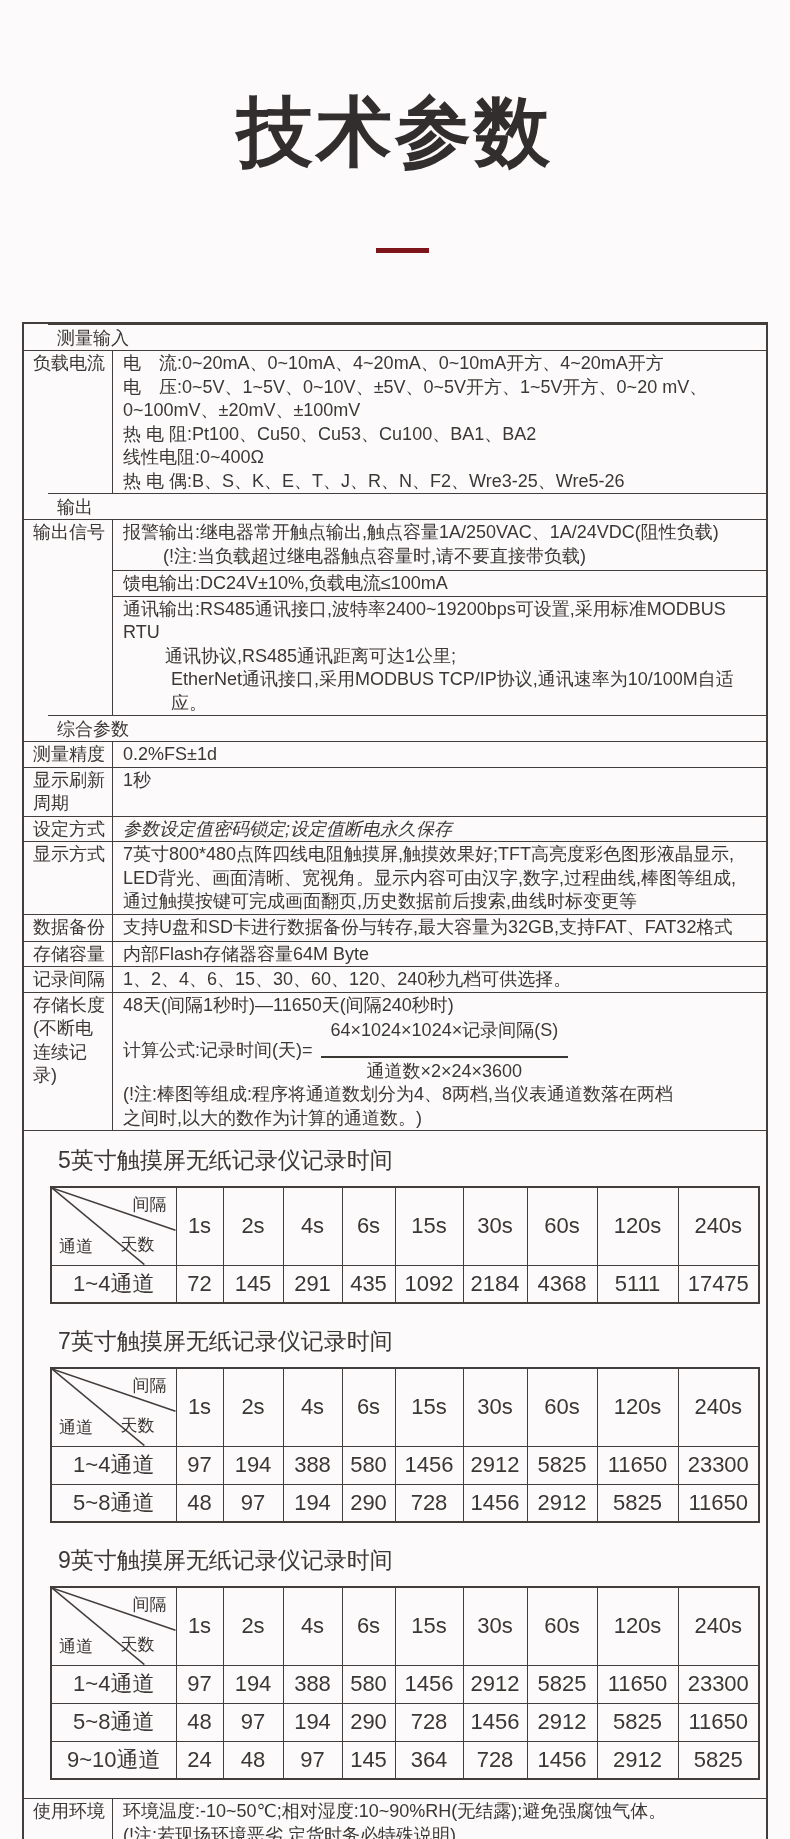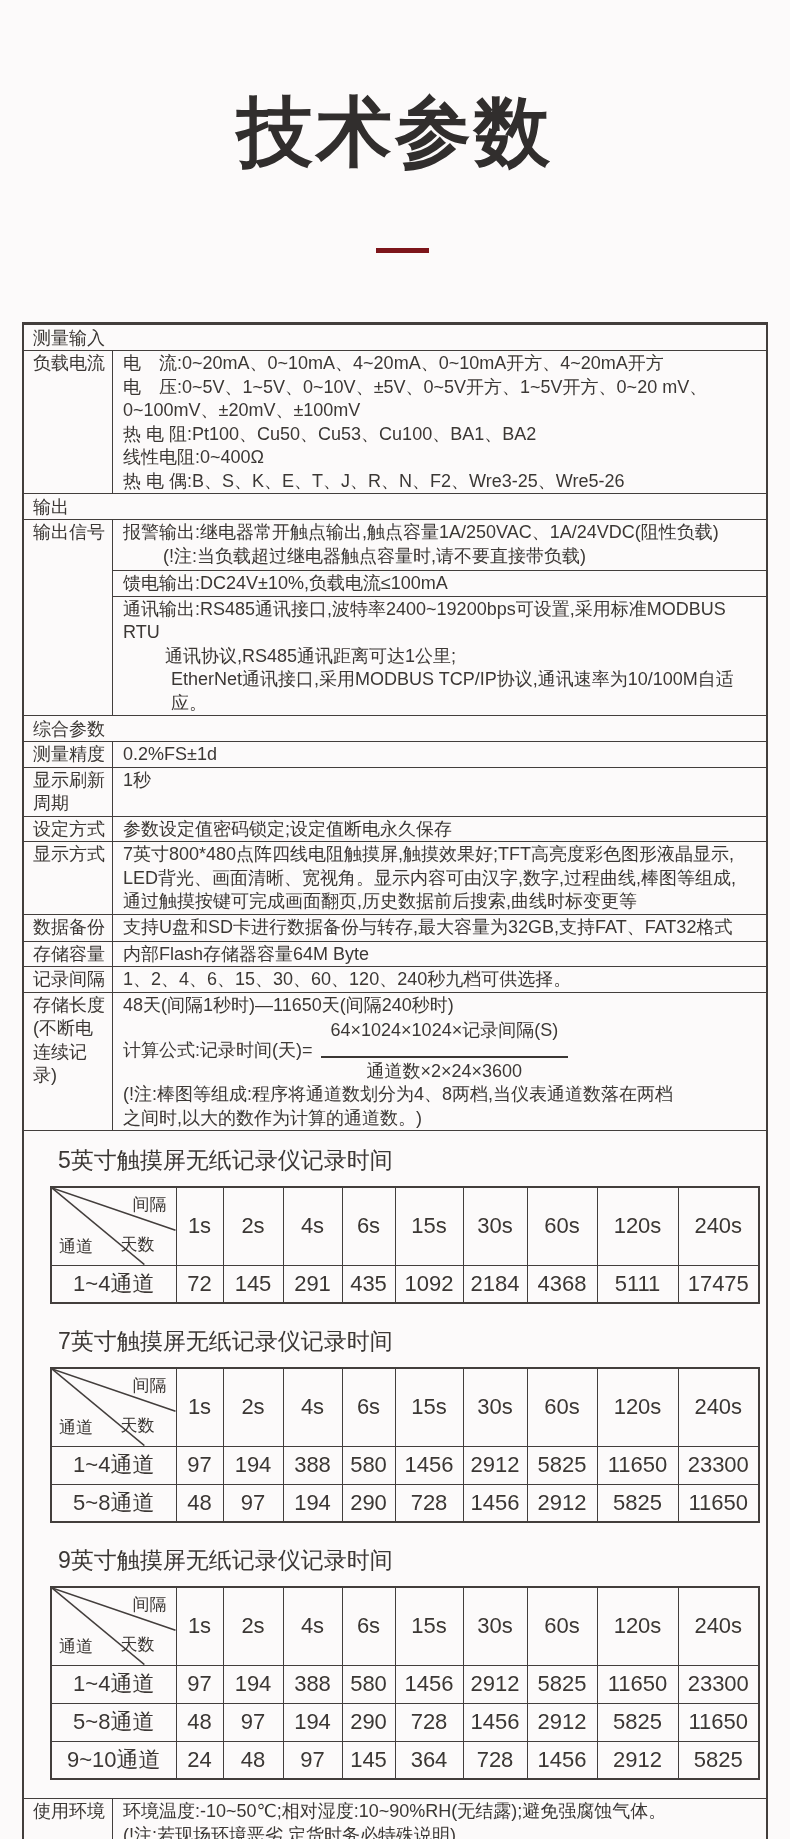--- a/index.html
+++ b/index.html
@@ -20,21 +20,21 @@
   }
   .red-bar{position:absolute;top:248px;left:376px;width:53px;height:5px;background:var(--accent-red);}
 
   
   .spec{
     position:absolute;top:322px;left:22px;width:746px;
     border:2px solid var(--border);font-size:18px;
   }
   .row{display:flex;border-top:1px solid var(--border);}
   .row:first-child{border-top:none;}
-  .sec-row{display:block;border-top:1px solid var(--border);padding:1px 10px 0 9px;min-height:23px;}
+  .sec-row{display:block;border-top:1px solid var(--border);padding:1px 10px 0 9px;min-height:23px;margin-left:24px;}
   .lbl{flex:0 0 89px;border-right:1px solid var(--border);padding:1px 2px 0 9px;line-height:23.5px;}
   .val{flex:1;padding:1px 4px 0 10px;line-height:23.5px;}
   .val.nopad{padding:0;}
   .ln{line-height:23.5px;}
   .indent-alarm{padding-left:40px;}
   .indent-comm{padding-left:42px;}
   .indent-ether{padding-left:48px;}
   .sub{padding:1px 4px 0 10px;}
   .sub.bt{border-top:1px solid var(--border);}
 
@@ -63,21 +63,21 @@
   .c-days{position:absolute;top:45px;right:21px;font-size:17px;}
   .c-chan{position:absolute;bottom:7px;left:7px;font-size:17px;}
 
   
   .h-input{min-height:142px;}
   .h-outsig .sub.a{min-height:50px;}
   .h-outsig .sub.b{min-height:23px;}
   .h-outsig .sub.c{min-height:69px;}
   .h-acc{min-height:24px;}
   .h-refresh{min-height:47px;}
-  .h-set{min-height:24px;}
+  .h-set{min-height:24px;font-style:italic;}
   .h-disp{min-height:69px;}
   .h-backup{min-height:26px;}
   .h-cap{min-height:24px;}
   .h-int{min-height:22px;}
   .h-len{min-height:124px;}
   .h-env{min-height:49px;}
   .h-pwr{min-height:21px;}
 </style>
 </head>
 <body>

